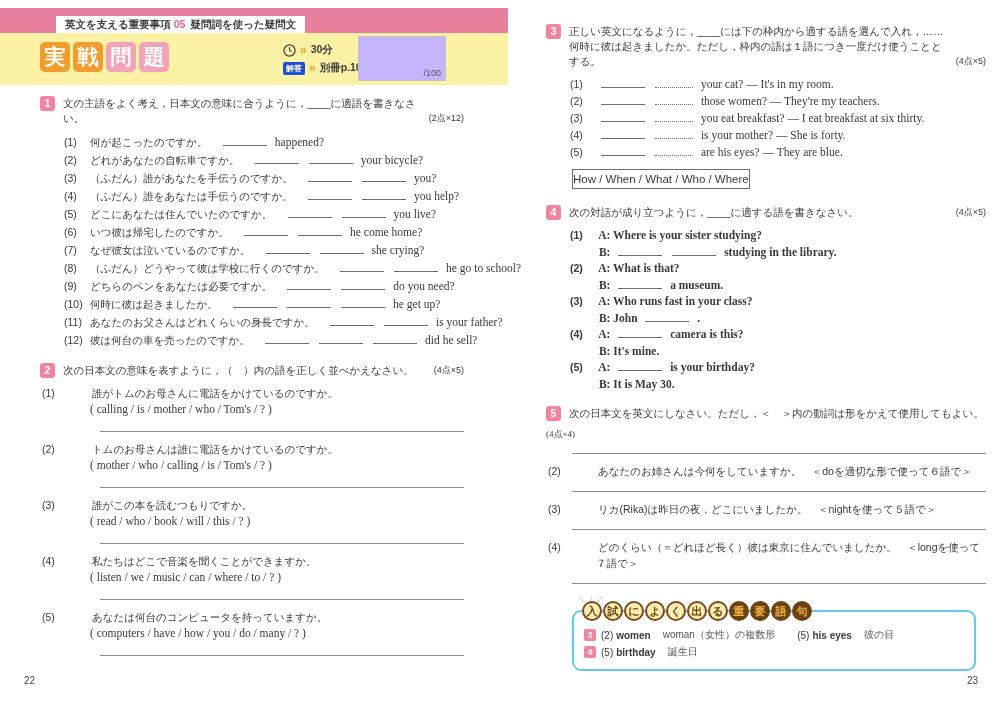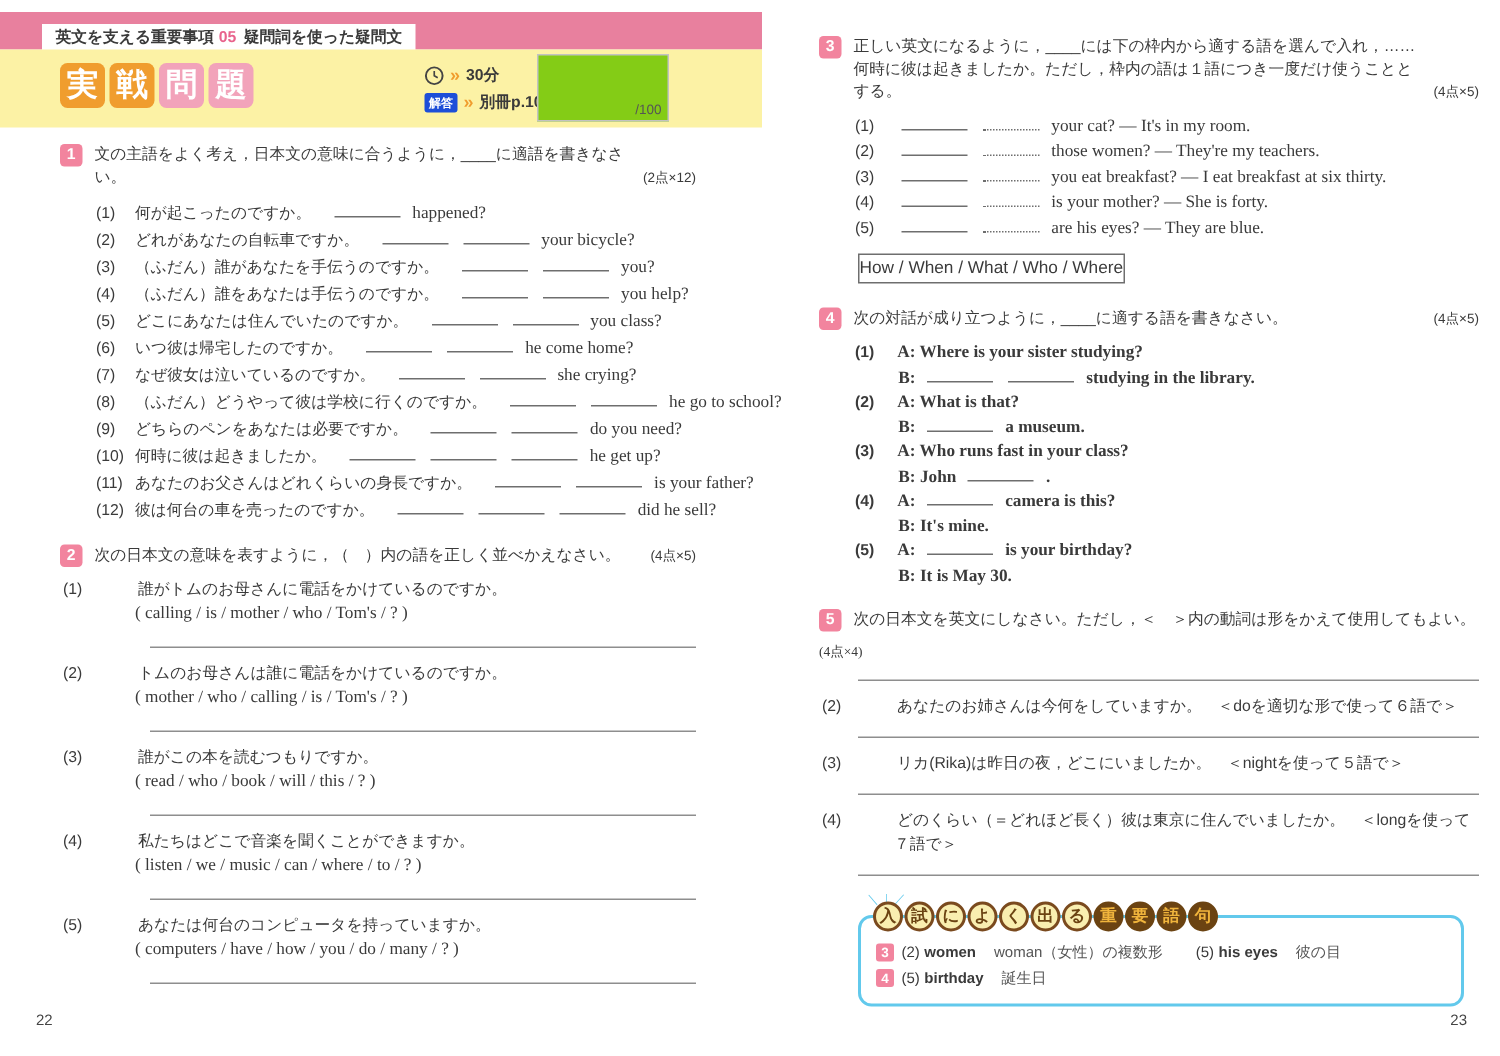--- a/index.html
+++ b/index.html
@@ -4,36 +4,36 @@
 <style>
   * { margin:0; padding:0; box-sizing:border-box; }
   html,body { width:1000px; height:704px; background:#ffffff; overflow:hidden;
     font-family:"Liberation Sans","DejaVu Sans",sans-serif; color:#3a3a3a; }
   .page { position:absolute; top:0; height:704px; }
   #page-left { left:0; width:508px; }
   #page-right { left:530px; width:470px; }
 
   
   .banner { position:absolute; left:0; top:8px; width:508px; height:25px; background:#e8809e; }
-  .chapter-label { position:absolute; left:28px; top:16px; background:#fff; padding:2px 9px 2px 9px;
+  .chapter-label { position:absolute; left:56px; top:16px; background:#fff; padding:2px 9px 2px 9px;
     font-size:10.5px; font-weight:bold; white-space:nowrap; }
   .chapter-label .num { color:#e8638c; margin:0 5px 0 3px; }
   .yellow-band { position:absolute; left:0; top:33px; width:508px; height:52px; background:#fcf2a5; }
   .title-tiles { position:absolute; left:40px; top:42px; display:flex; gap:3px; }
   .tile { width:30px; height:30px; border-radius:5px; color:#fff; font-size:21px; font-weight:bold;
     text-align:center; line-height:30px; }
   .tile.orange { background:#f09d2e; }
   .tile.pink { background:#f2a3ba; }
   .meta { position:absolute; left:283px; top:41px; font-size:10.5px; font-weight:bold; }
   .meta-row { display:flex; align-items:center; height:18px; }
   .chev { color:#f09d2e; font-weight:bold; margin:0 4px; font-size:12px; }
   .ans-badge { background:#1d4ed8; color:#fff; font-size:8px; font-weight:bold;
     padding:1px 3px; border-radius:2px; }
   .clock { width:13px; height:13px; }
-  .score-box { position:absolute; left:358px; top:36px; width:88px; height:45px; background:#84cc16;
+  .score-box { position:absolute; left:358px; top:36px; width:88px; height:45px; background:#c4b5fd;
     border:1px solid #c2c2c2; }
   .score-box span { position:absolute; right:4px; bottom:2px; font-size:9px; color:#555; }
 
   
   #left-sections  { position:absolute; left:40px;  top:96px; width:424px; }
   #right-sections { position:absolute; left:16px;  top:24px; width:440px; }
   .sec-head { display:flex; align-items:flex-start; font-size:10.5px; line-height:15px; margin-bottom:7px; }
   .sec-num { flex:none; width:15px; height:15px; background:#f2849e; border-radius:3px; color:#fff;
     font-size:10.5px; font-weight:bold; text-align:center; line-height:15px; margin-right:8px; }
   .sec-inst { flex:1; }
@@ -116,21 +116,21 @@
       <div class="sec sec1">
         <div class="sec-head">
           <span class="sec-num">1</span>
           <span class="sec-inst">文の主語をよく考え，日本文の意味に合うように，____に適語を書きなさい。</span>
           <span class="points">(2点×12)</span>
         </div>
         <div class="q-row"><span class="q-no">(1)</span><span class="jp">何が起こったのですか。　</span><span class="blank"></span><span class="en"> happened?</span></div>
         <div class="q-row"><span class="q-no">(2)</span><span class="jp">どれがあなたの自転車ですか。　</span><span class="blank"></span><span class="blank"></span><span class="en"> your bicycle?</span></div>
         <div class="q-row"><span class="q-no">(3)</span><span class="jp">（ふだん）誰があなたを手伝うのですか。　</span><span class="blank"></span><span class="blank"></span><span class="en"> you?</span></div>
         <div class="q-row"><span class="q-no">(4)</span><span class="jp">（ふだん）誰をあなたは手伝うのですか。　</span><span class="blank"></span><span class="blank"></span><span class="en"> you help?</span></div>
-        <div class="q-row"><span class="q-no">(5)</span><span class="jp">どこにあなたは住んでいたのですか。　</span><span class="blank"></span><span class="blank"></span><span class="en"> you class?</span></div>
+        <div class="q-row"><span class="q-no">(5)</span><span class="jp">どこにあなたは住んでいたのですか。　</span><span class="blank"></span><span class="blank"></span><span class="en"> you live?</span></div>
         <div class="q-row"><span class="q-no">(6)</span><span class="jp">いつ彼は帰宅したのですか。　</span><span class="blank"></span><span class="blank"></span><span class="en"> he come home?</span></div>
         <div class="q-row"><span class="q-no">(7)</span><span class="jp">なぜ彼女は泣いているのですか。　</span><span class="blank"></span><span class="blank"></span><span class="en"> she crying?</span></div>
         <div class="q-row"><span class="q-no">(8)</span><span class="jp">（ふだん）どうやって彼は学校に行くのですか。　</span><span class="blank"></span><span class="blank"></span><span class="en"> he go to school?</span></div>
         <div class="q-row"><span class="q-no">(9)</span><span class="jp">どちらのペンをあなたは必要ですか。　</span><span class="blank"></span><span class="blank"></span><span class="en"> do you need?</span></div>
         <div class="q-row"><span class="q-no">(10)</span><span class="jp">何時に彼は起きましたか。　</span><span class="blank"></span><span class="blank"></span><span class="blank"></span><span class="en"> he get up?</span></div>
         <div class="q-row"><span class="q-no">(11)</span><span class="jp">あなたのお父さんはどれくらいの身長ですか。　</span><span class="blank"></span><span class="blank"></span><span class="en"> is your father?</span></div>
         <div class="q-row"><span class="q-no">(12)</span><span class="jp">彼は何台の車を売ったのですか。　</span><span class="blank"></span><span class="blank"></span><span class="blank"></span><span class="en"> did he sell?</span></div>
       </div>
       <div class="sec sec2">
         <div class="sec-head">

